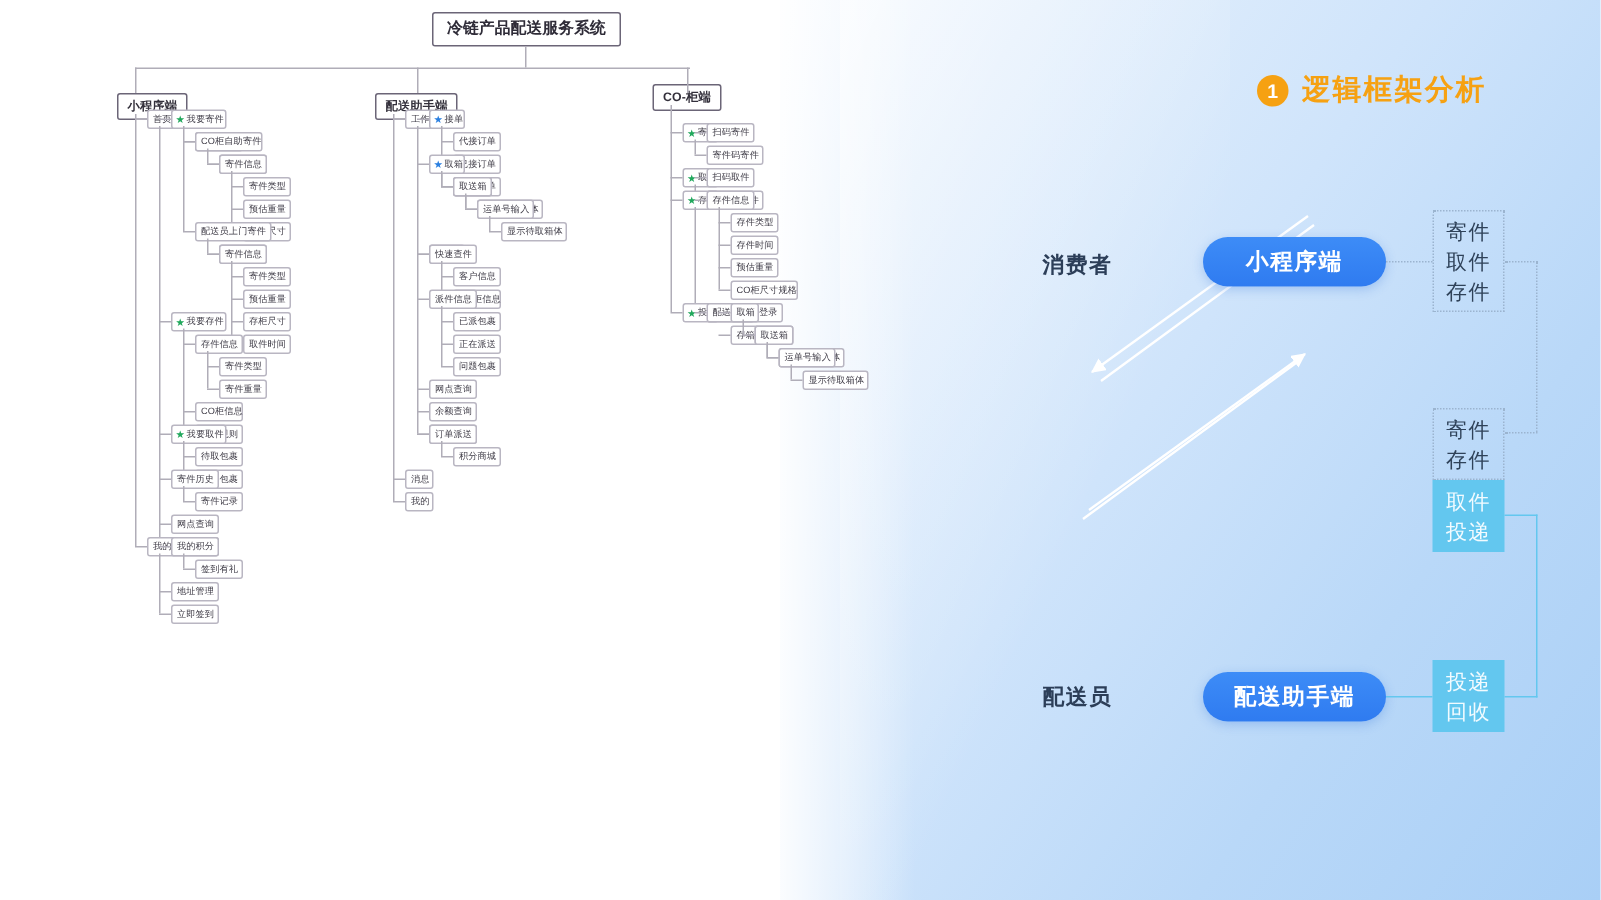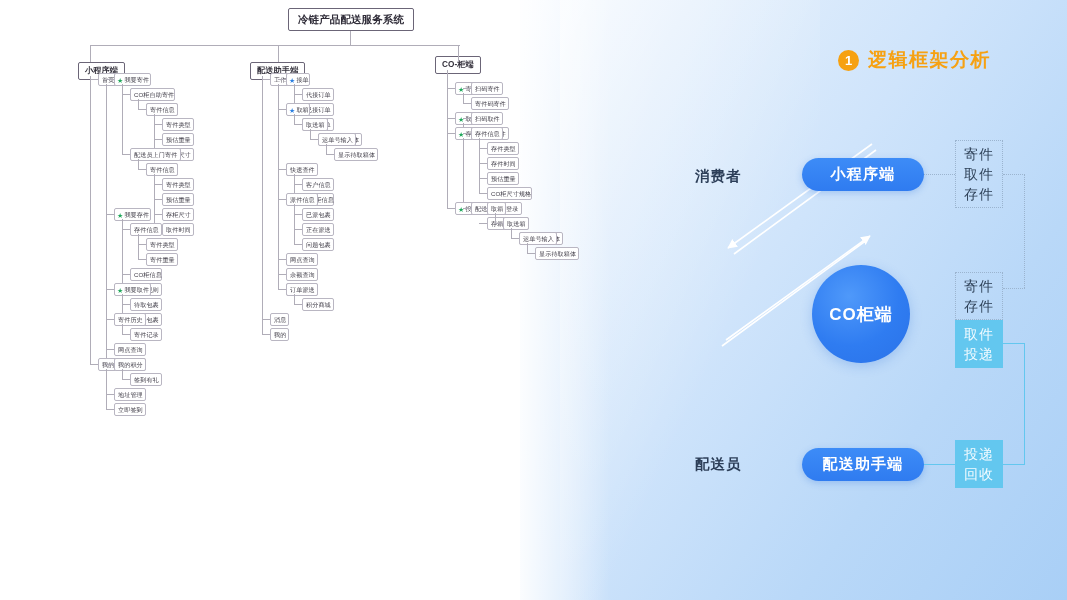--- a/index.html
+++ b/index.html
@@ -363,21 +363,20 @@
     <line x1="182" y1="4" x2="38" y2="108" stroke="#ffffff" stroke-width="1.6" marker-end="url(#ah)"></line>
     <line x1="186" y1="10" x2="44" y2="114" stroke="#ffffff" stroke-width="1.6"></line>
     <line x1="36" y1="200" x2="180" y2="96" stroke="#ffffff" stroke-width="1.6" marker-end="url(#ah)"></line>
     <line x1="32" y1="206" x2="174" y2="102" stroke="#ffffff" stroke-width="1.6"></line>
   </svg>
 
   <div class="actor" style="left:695px;top:167px;">消费者</div>
   <div class="actor" style="left:695px;top:455px;">配送员</div>
 
   <div class="pill" style="left:802px;top:158px;width:122px;height:33px;">小程序端</div>
-  <div class="circle" style="left:812px;top:265px;width:98px;height:98px;">CO柜端</div>
   <div class="pill" style="left:802px;top:448px;width:122px;height:33px;">配送助手端</div>
 
   <div class="dashbox" style="left:955px;top:140px;width:48px;height:68px;">
     <span>寄件</span>
     <span>取件</span>
     <span>存件</span>
   </div>
 
   <div class="dashbox" style="left:955px;top:272px;width:48px;height:48px;">
     <span>寄件</span>

